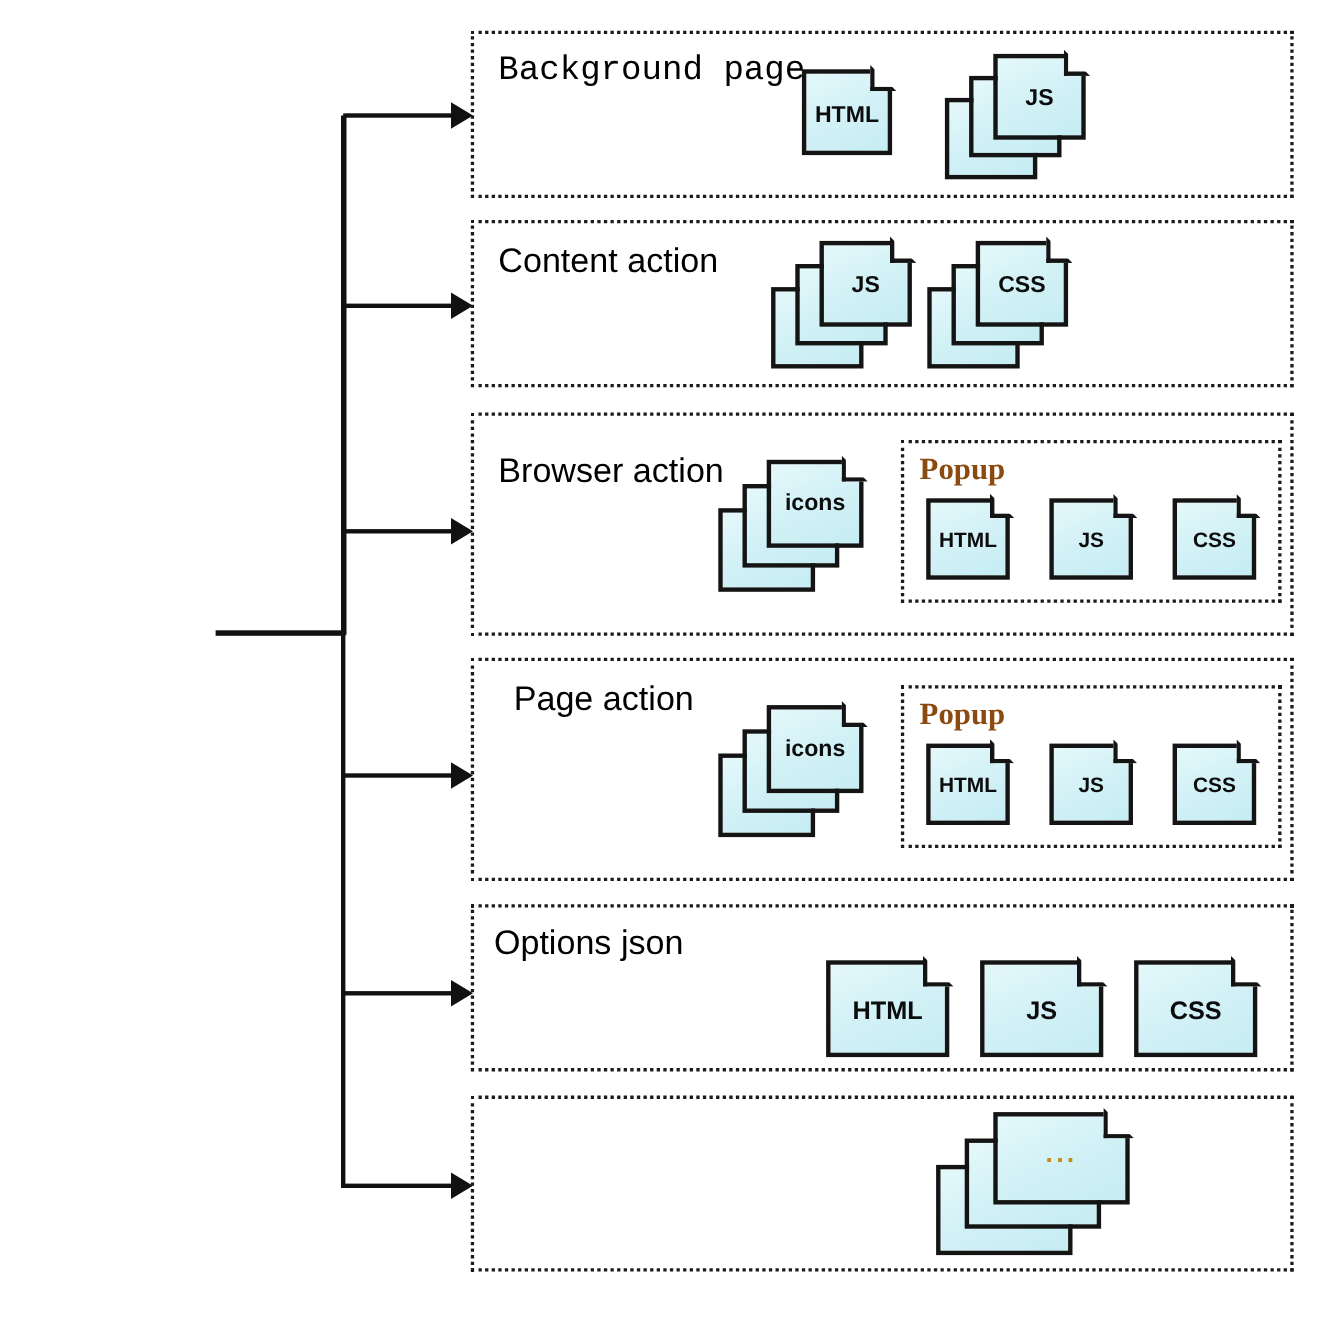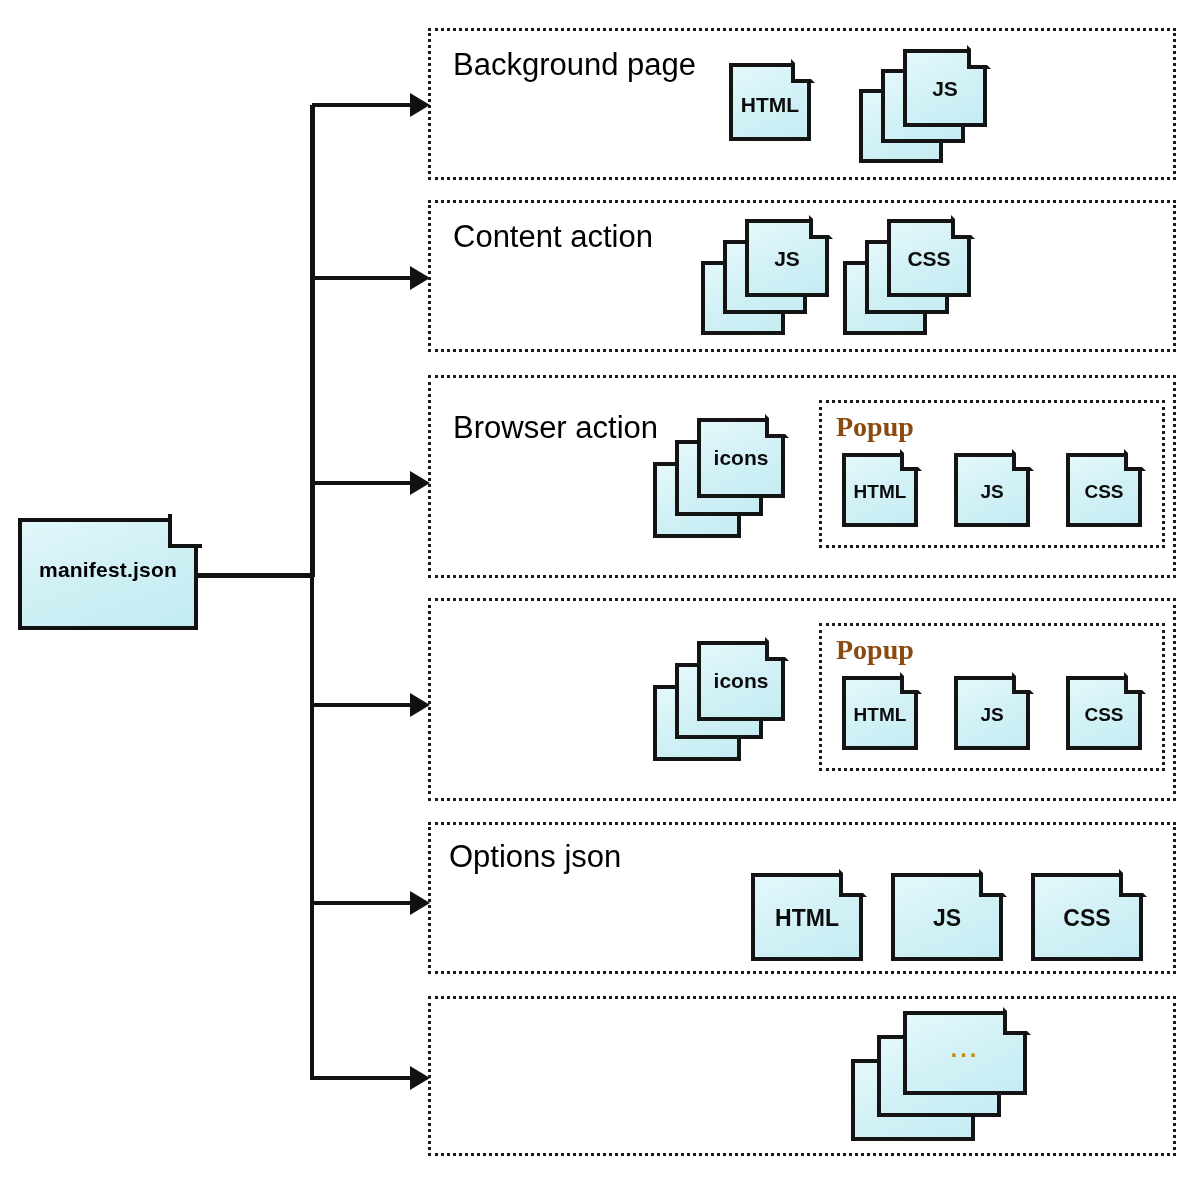--- a/index.html
+++ b/index.html
@@ -77,28 +77,23 @@
 
   <div class="branch" style="top:703px;width:102px;"></div>
   <div class="arrow" style="left:410px;top:693px;"></div>
 
   <div class="branch" style="top:901px;width:102px;"></div>
   <div class="arrow" style="left:410px;top:891px;"></div>
 
   <div class="branch" style="top:1076px;width:102px;"></div>
   <div class="arrow" style="left:410px;top:1066px;"></div>
 
-  <div class="note" id="manifest">
-    <div class="body"></div>
-    <div class="fold" style="right:-4px;top:-4px;width:34px;height:34px;"></div>
-    <div class="lbl">manifest.json</div>
-  </div>
 
   <div class="section" style="top:28px;height:152px;">
-    <div class="sec-title" style="left:22px;top:16px;">Background page</div>
+    <div class="sec-title" style="left:22px;top:16px;font-family:Liberation Mono, monospace;">Background page</div>
 
     <div class="file" style="left:298px;top:32px;width:82px;height:78px;">
       <div class="pg"></div>
       <div class="cut" style="border-width:0 26px 26px 0;border-color:transparent #fff transparent transparent;"></div>
       <div class="corner" style="width:24px;height:24px;border-left:4px solid #141414;border-bottom:4px solid #141414;box-sizing:border-box;transform:skew(0deg);clip-path:polygon(0 0,100% 100%,0 100%);"></div>
       <div class="txt" style="top:30px;font-size:21px;">HTML</div>
     </div>
 
     <div style="position:absolute;left:428px;top:18px;width:120px;height:116px;">
       <div class="file plain" style="left:0px;top:40px;width:84px;height:74px;">
@@ -188,20 +183,21 @@
       <div class="file" style="left:244px;top:50px;width:76px;height:74px;">
         <div class="pg"></div>
         <div class="cut" style="border-width:0 24px 24px 0;border-color:transparent #fff transparent transparent;"></div>
         <div class="corner" style="width:22px;height:22px;border-left:4px solid #141414;border-bottom:4px solid #141414;box-sizing:border-box;clip-path:polygon(0 0,100% 100%,0 100%);"></div>
         <div class="txt" style="top:28px;font-size:19px;">CSS</div>
       </div>
     </div>
   </div>
 
   <div class="section" style="top:598px;height:203px;">
+    <div class="sec-title" style="left:36px;top:16px;">Page action</div>
 
     <div style="position:absolute;left:222px;top:40px;width:135px;height:125px;">
       <div class="file plain" style="left:0px;top:44px;width:88px;height:76px;">
           <div class="pg"></div>
         </div>
       <div class="file plain" style="left:22px;top:22px;width:88px;height:76px;">
           <div class="pg"></div>
         </div>
       <div class="file" style="left:44px;top:0px;width:88px;height:80px;">
         <div class="pg"></div>

